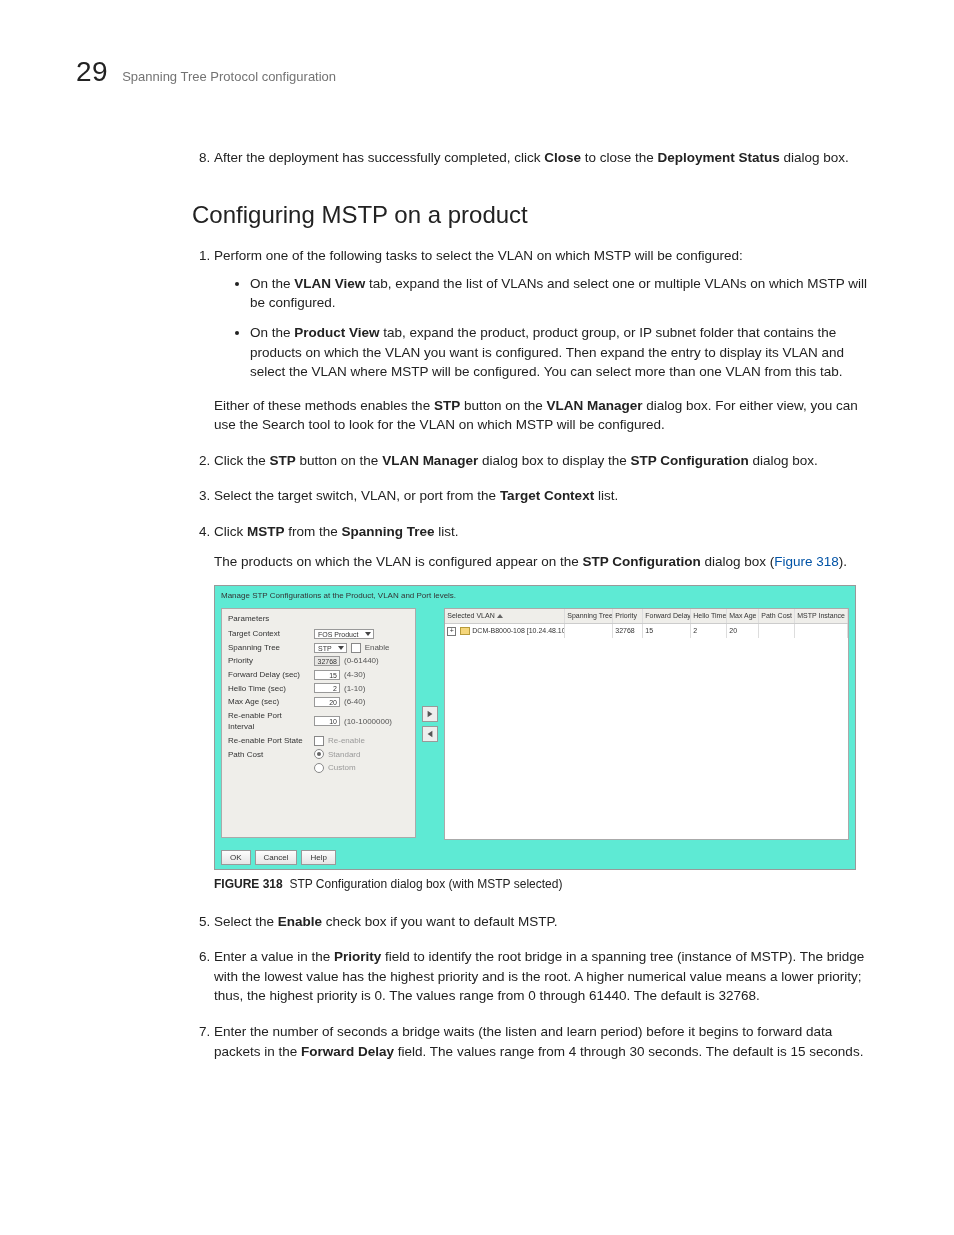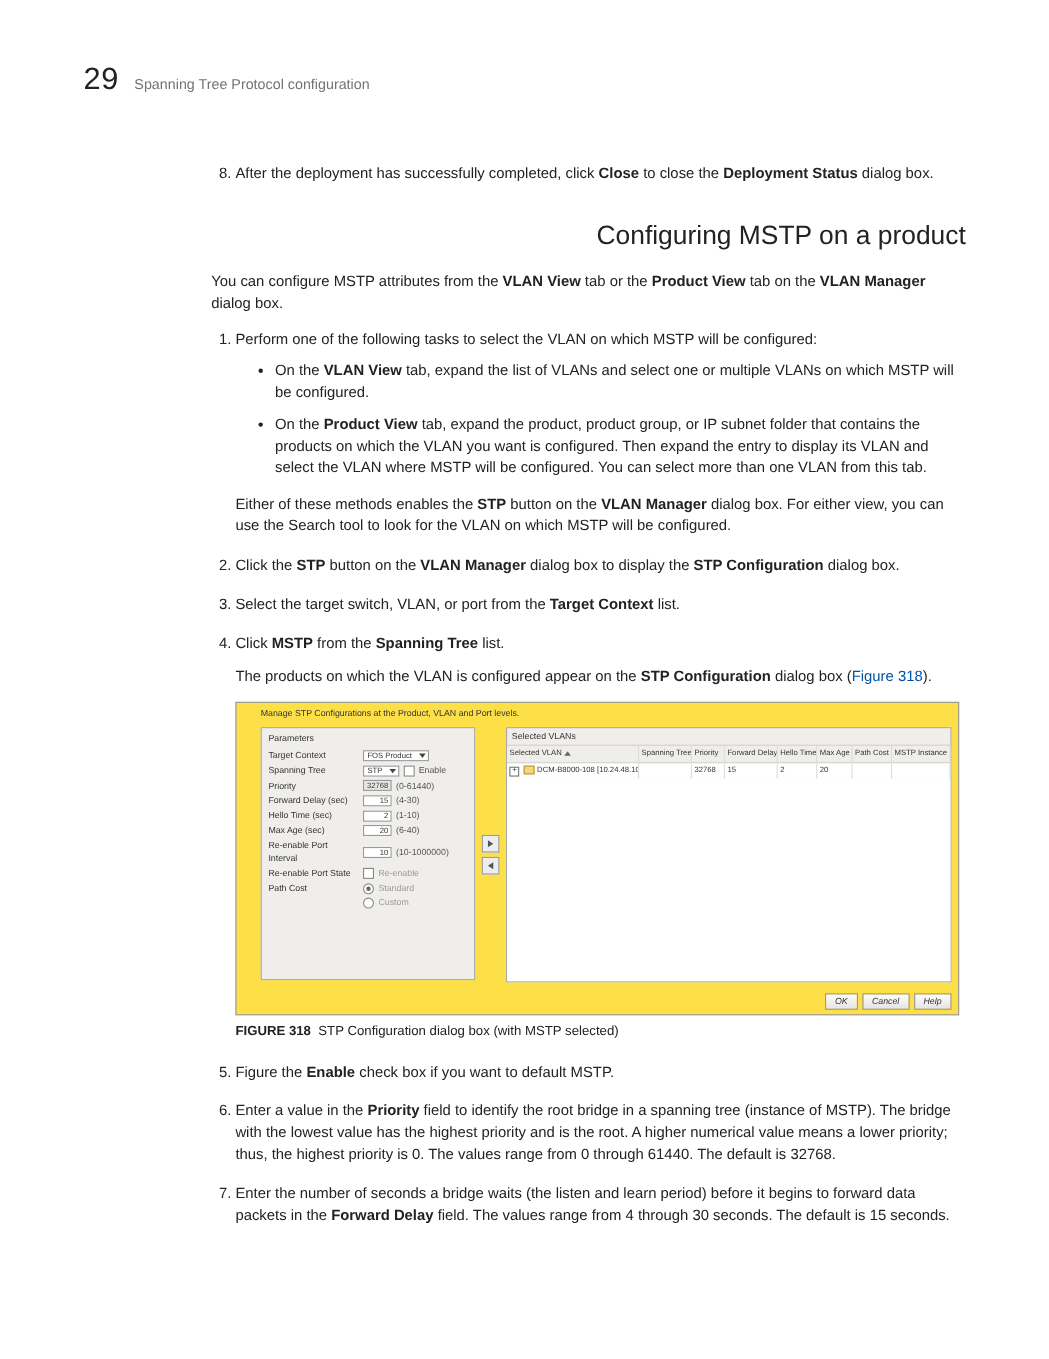--- a/index.html
+++ b/index.html
@@ -43,21 +43,20 @@
   }
   ol.top-list > li::marker {
     font-size: 13.5px;
   }
   h2.section-title {
     font-family: Arial, Helvetica, sans-serif;
     font-weight: 400;
     font-size: 24px;
     margin: 30px 0 14px 0;
     color: #222;
-    text-align: right;
   }
   p.body {
     margin: 0 0 14px 0;
   }
   ul.bullets {
     list-style: disc;
     padding-left: 36px;
     margin: 8px 0 14px 0;
   }
   ul.bullets > li {
@@ -69,26 +68,25 @@
   .figure-link {
     color: #0053a6;
     text-decoration: none;
   }
   b { font-weight: 700; }
 
   
   .shot {
     border: 1px solid #999;
     width: 640px;
-    background: #fde047;
+    background: #5eead4;
     margin: 10px 0 6px 0;
     font-size: 8px;
     color: #333;
     position: relative;
-    padding-left: 16px;
   }
   .shot .caption {
     padding: 4px 6px 6px 6px;
   }
   .shot .inner {
     display: flex;
     gap: 6px;
     padding: 0 6px 6px 6px;
     justify-content: center;
   }
@@ -245,24 +243,23 @@
     display:inline-block;
     width:8px;height:6px;
     background:#f5d67b;
     border:1px solid #b89b3a;
     margin:0 2px;
     vertical-align:middle;
   }
 
   .shot-footer {
     display: flex;
-    justify-content: flex-end;
+    justify-content: flex-start;
     gap: 4px;
     padding: 4px 6px;
-    font-style: italic;
   }
   .mini-btn {
     border: 1px solid #999;
     background: linear-gradient(#fdfdfd,#e5e5e5);
     font-size: 8px;
     padding: 1px 8px;
   }
 
   .figure-caption {
     font-size: 12px;
@@ -282,23 +279,20 @@
   <div class="content">
 
     <ol class="top-list" start="8">
       <li>
         <span>After the deployment has successfully completed, click </span><b>Close</b><span> to close the </span><b>Deployment Status</b><span> dialog box.</span>
       </li>
     </ol>
 
     <h2 class="section-title">Configuring MSTP on a product</h2>
 
-    <p class="body">
-      <span>You can configure MSTP attributes from the </span><b>VLAN View</b><span> tab or the </span><b>Product View</b><span> tab on the </span><b>VLAN Manager</b><span> dialog box.</span>
-    </p>
 
     <ol class="top-list" start="1">
 
       <li>
         <span>Perform one of the following tasks to select the VLAN on which MSTP will be configured:</span>
         <ul class="bullets">
           <li>
             <span>On the </span><b>VLAN View</b><span> tab, expand the list of VLANs and select one or multiple VLANs on which MSTP will be configured.</span>
           </li>
           <li>
@@ -398,21 +392,20 @@
                   </svg>
               </div>
               <div class="arrow-btn">
                 <svg viewBox="0 0 10 10">
                     <path d="M8 1 L2 5 L8 9 Z" fill="#555"></path>
                   </svg>
               </div>
             </div>
 
             <div class="right-panel">
-              <div class="right-head">Selected VLANs</div>
               <div class="right-table-head">
                 <div style="width:120px"><span>Selected VLAN</span><span class="sort-ico"></span></div>
                 <div style="width:48px">Spanning Tree</div>
                 <div style="width:30px">Priority</div>
                 <div style="width:48px">Forward Delay</div>
                 <div style="width:36px">Hello Time</div>
                 <div style="width:32px">Max Age</div>
                 <div style="width:36px">Path Cost</div>
                 <div style="flex:1">MSTP Instance</div>
               </div>
@@ -435,21 +428,21 @@
             <div class="mini-btn">Help</div>
           </div>
         </div>
 
         <div class="figure-caption">
           <b>FIGURE 318</b>&nbsp;&nbsp;<span>STP Configuration dialog box (with MSTP selected)</span>
         </div>
       </li>
 
       <li>
-        <span>Figure the </span><b>Enable</b><span> check box if you want to default MSTP.</span>
+        <span>Select the </span><b>Enable</b><span> check box if you want to default MSTP.</span>
       </li>
 
       <li>
         <span>Enter a value in the </span><b>Priority</b><span> field to identify the root bridge in a spanning tree (instance of MSTP). The bridge with the lowest value has the highest priority and is the root. A higher numerical value means a lower priority; thus, the highest priority is 0. The values range from 0 through 61440. The default is 32768.</span>
       </li>
 
       <li>
         <span>Enter the number of seconds a bridge waits (the listen and learn period) before it begins to forward data packets in the </span><b>Forward Delay</b><span> field. The values range from 4 through 30 seconds. The default is 15 seconds.</span>
       </li>
     </ol>

